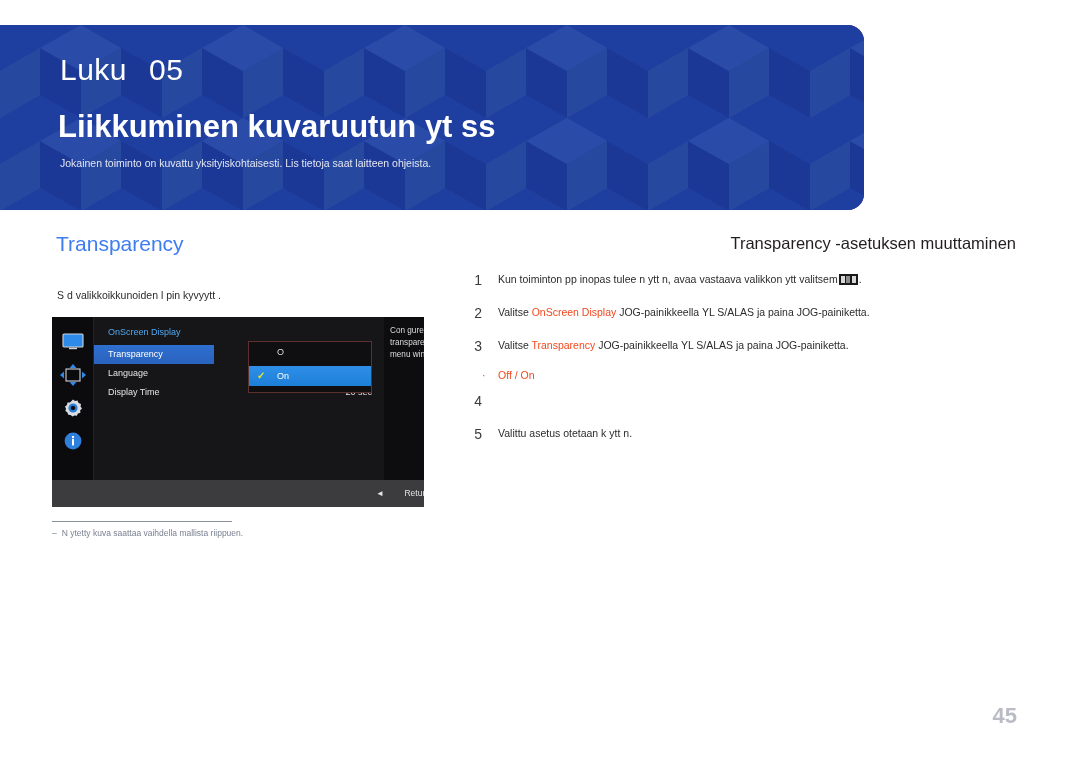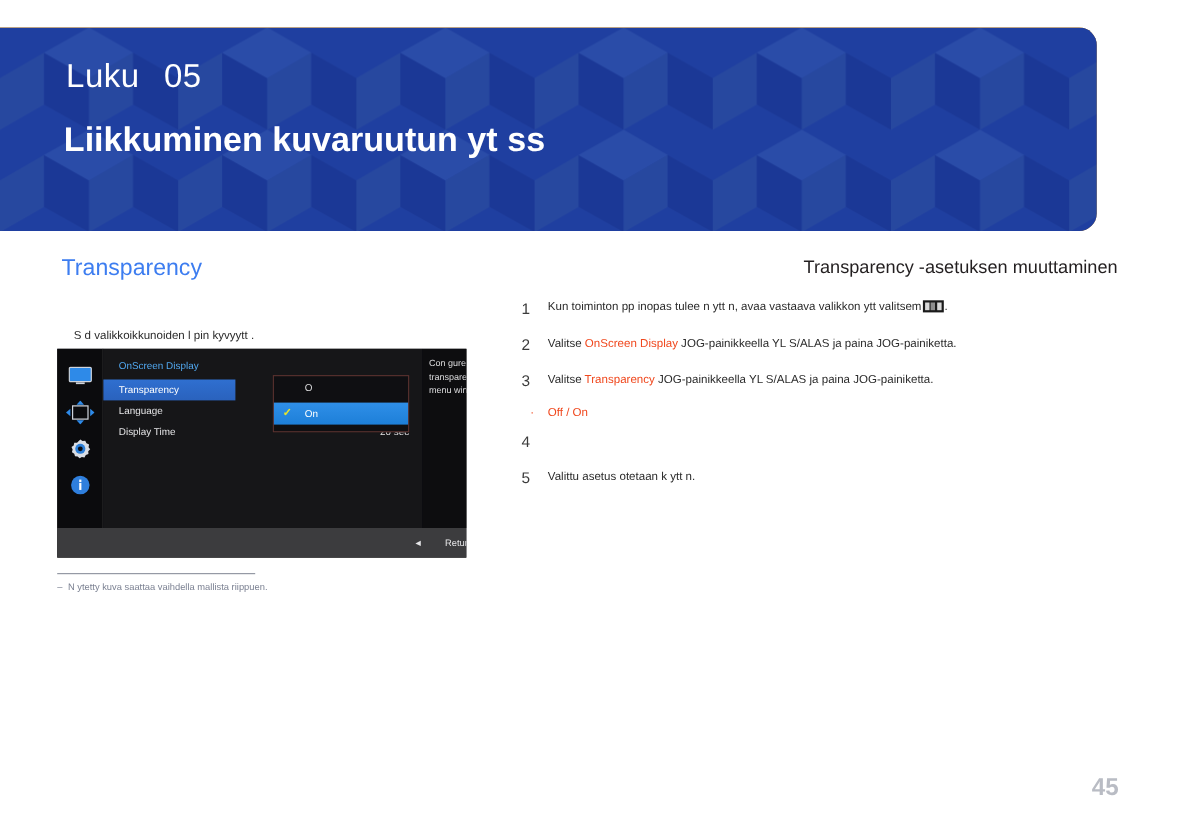--- a/index.html
+++ b/index.html
@@ -14,23 +14,23 @@
     color: #231f20;
     position: relative;
     overflow: hidden;
   }
 
   
   .banner {
     position: absolute;
     left: 0;
     top: 25px;
-    width: 997px;
+    width: 864px;
     height: 185px;
-    background-color: #a16207;
+    background-color: #701a75;
     border-top-right-radius: 16px;
     border-bottom-right-radius: 16px;
     overflow: hidden;
   }
   .banner-pattern {
     position: absolute;
     inset: 0;
     opacity: 1;
   }
   .banner-inner {
@@ -80,21 +80,21 @@
     width: 390px;
   }
   .section-heading {
     font-size: 21px;
     color: #3d7df0;
     font-weight: 400;
     margin: 0;
     line-height: 1.1;
   }
   .lead-text {
-    margin: 11px;
+    margin: 1px;
     position: absolute;
     left: 0;
     top: 55px;
     font-size: 10.5px;
     color: #2b2b2b;
     line-height: 1.4;
   }
 
   
   .osd {
@@ -367,20 +367,21 @@
         <polygon points="121,116 162,139 162,186 121,163" fill="#1b3896"></polygon>
       </pattern>
     </defs>
     <rect width="1053" height="185" fill="url(#cubes)"></rect>
   </svg>
   <div class="banner-inner">
     <div class="chapter-line">
       <span>Luku</span><span class="chapter-num">05</span>
     </div>
     <div class="chapter-title">Liikkuminen kuvaruutun yt ss</div>
+    <div class="chapter-sub">Jokainen toiminto on kuvattu yksityiskohtaisesti. Lis tietoja saat laitteen ohjeista.</div>
   </div>
 </div>
 
 <div class="left-col">
   <h2 class="section-heading">Transparency</h2>
   <p class="lead-text">S d  valikkoikkunoiden l pin kyvyytt .</p>
 </div>
 
 <div class="osd">
 

